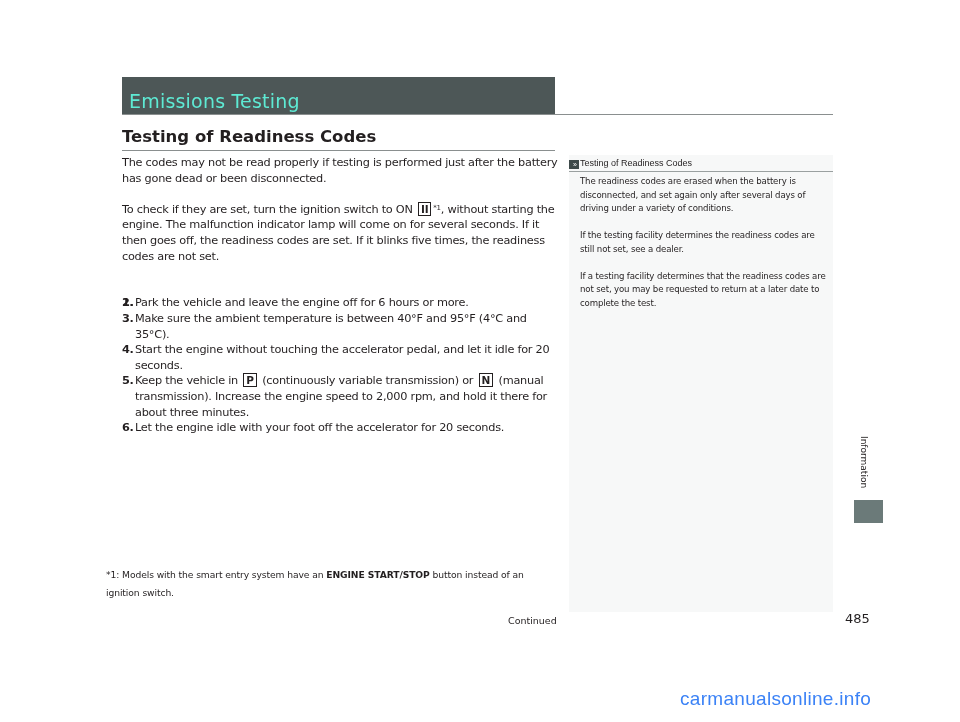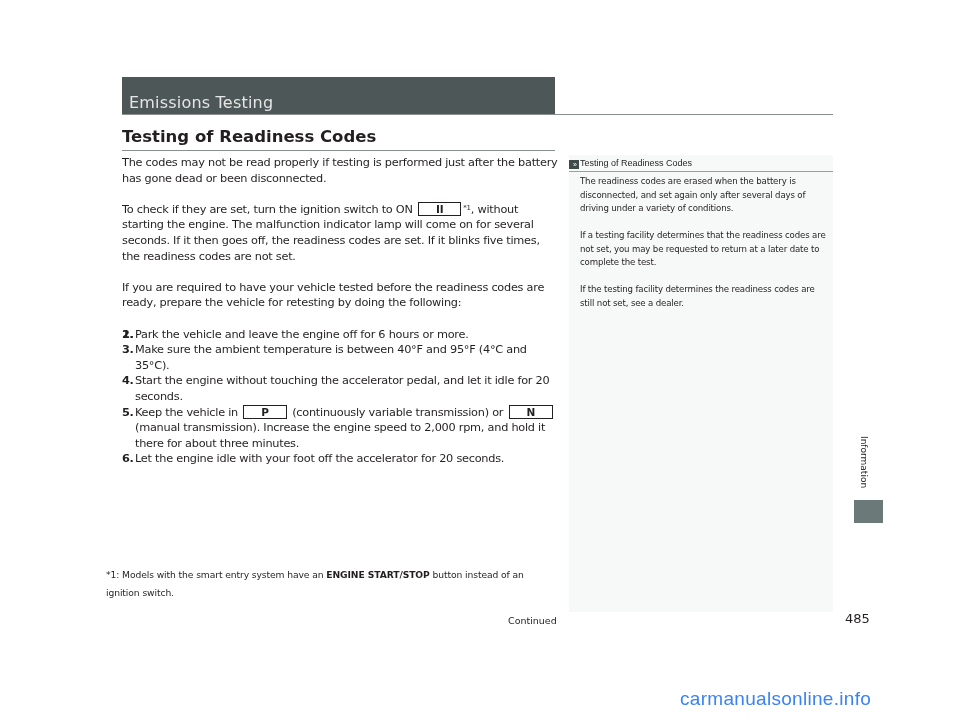--- a/index.html
+++ b/index.html
@@ -5,21 +5,21 @@
     * { box-sizing: border-box; margin: 0; padding: 0; }
     html, body { width: 960px; height: 722px; background: #ffffff; overflow: hidden; }
     body { position: relative; font-family: "DejaVu Sans", "Liberation Sans", sans-serif; color: #231f20; }
 
     .title-bar {
       position: absolute; left: 122px; top: 77px; width: 433px; height: 38px;
       background: #4d5757;
     }
     .title-bar .title {
       position: absolute; left: 7px; bottom: 3px;
-      font-size: 16px; color: #e5e5e5; letter-spacing: 0.2px;
+      font-size: 19px; color: #5eead4; letter-spacing: 0.2px;
       font-family: "DejaVu Sans", sans-serif;
     }
     .title-rule {
       position: absolute; left: 122px; top: 114px; width: 711px; height: 1px; background: #8a8f8f;
     }
     .section-heading {
       position: absolute; left: 122px; top: 127px;
       font-size: 16.5px; font-weight: bold; color: #231f20;
     }
     .section-rule {
@@ -30,21 +30,21 @@
       position: absolute; left: 122px; top: 155px; width: 436px;
       font-size: 11.3px; line-height: 15.6px; color: #231f20;
       font-family: "DejaVu Sans", sans-serif; letter-spacing: -0.25px;
     }
     .main p { margin: 0; }
     .gap { height: 15.6px; }
     .steps { list-style: none; }
     .steps li { position: relative; padding-left: 13px; }
     .steps li .num { position: absolute; left: 0; top: 0; font-weight: bold; }
     .key {
-      display: inline-block; border: 1px solid #231f20; padding: 0 17px;
+      display: inline-block; border: 1px solid #231f20; padding: 0 2px;
       line-height: 12px; font-size: 10.5px; font-weight: bold; margin: 0 2px;
     }
     sup { font-size: 7px; vertical-align: top; position: relative; top: -1px; }
 
     .footnote {
       position: absolute; left: 106px; top: 566px; width: 440px;
       font-size: 9.2px; line-height: 18px; color: #231f20; letter-spacing: -0.1px;
     }
     .footnote b { font-weight: bold; }
 
@@ -109,21 +109,20 @@
 <div class="section-heading">Testing of Readiness Codes</div>
 <div class="section-rule"></div>
 
 <div class="main">
   <p>The codes may not be read properly if testing is performed just after the battery has gone dead or been disconnected.</p>
   <div class="gap"></div>
   <p>
     <span>To check if they are set, turn the ignition switch to ON </span><span class="key">II</span><sup>*1</sup><span>, without starting the engine. The malfunction indicator lamp will come on for several seconds. If it then goes off, the readiness codes are set. If it blinks five times, the readiness codes are not set.</span>
   </p>
   <div class="gap"></div>
-  <p>If you are required to have your vehicle tested before the readiness codes are ready, prepare the vehicle for retesting by doing the following:</p>
   <div class="gap"></div>
   <ol class="steps">
     <li><span class="num">1.</span></li>
     <li><span class="num">2.</span><span>Park the vehicle and leave the engine off for 6 hours or more.</span></li>
     <li><span class="num">3.</span><span>Make sure the ambient temperature is between 40°F and 95°F (4°C and 35°C).</span></li>
     <li><span class="num">4.</span><span>Start the engine without touching the accelerator pedal, and let it idle for 20 seconds.</span></li>
     <li><span class="num">5.</span><span>Keep the vehicle in </span><span class="key">P</span><span> (continuously variable transmission) or </span><span class="key">N</span><span> (manual transmission). Increase the engine speed to 2,000 rpm, and hold it there for about three minutes.</span></li>
     <li><span class="num">6.</span><span>Let the engine idle with your foot off the accelerator for 20 seconds.</span></li>
   </ol>
 </div>
@@ -133,22 +132,22 @@
 </div>
 
 <div class="continued">Continued</div>
 
 <div class="aside">
   <div class="aside-head">
     <span class="arrow-icon">»</span><span>Testing of Readiness Codes</span>
   </div>
   <div class="aside-body">
     <p>The readiness codes are erased when the battery is disconnected, and set again only after several days of driving under a variety of conditions.</p>
+    <p>If the testing facility determines the readiness codes are still not set, see a dealer.</p>
     <p>If a testing facility determines that the readiness codes are not set, you may be requested to return at a later date to complete the test.</p>
-    <p>If the testing facility determines the readiness codes are still not set, see a dealer.</p>
   </div>
 </div>
 
 <div class="page-number">485</div>
 
 <div class="side-tab-label">
   <span>Information</span>
 </div>
 <div class="side-tab-block"></div>
 

